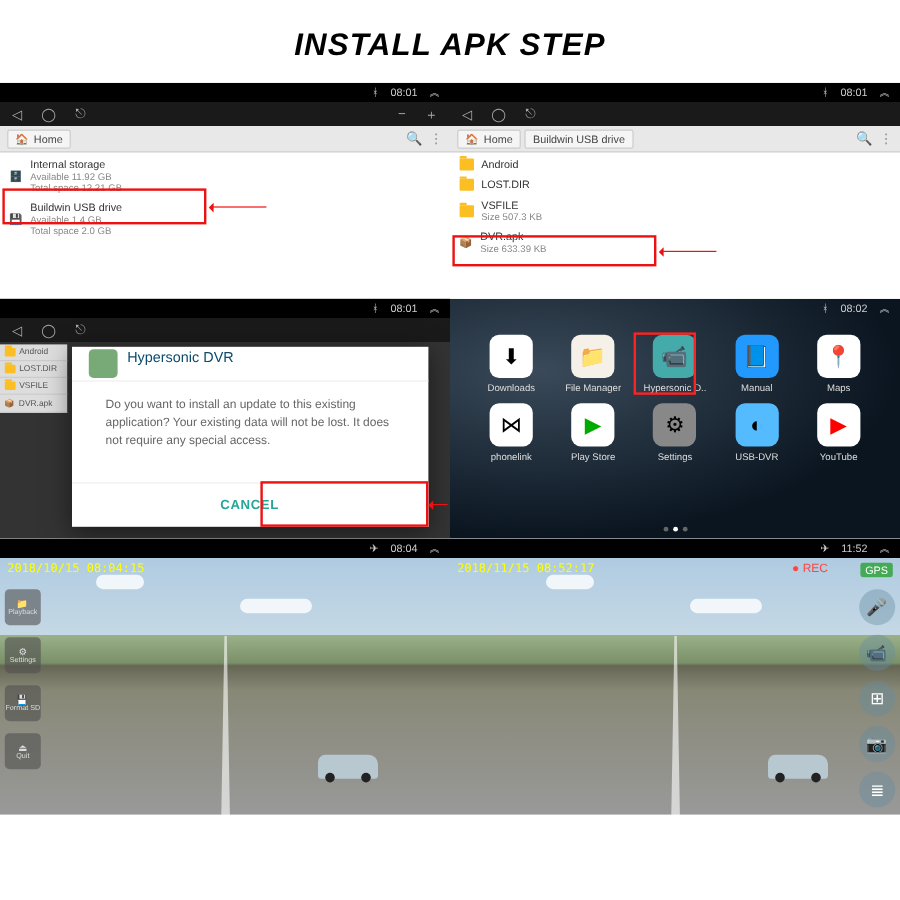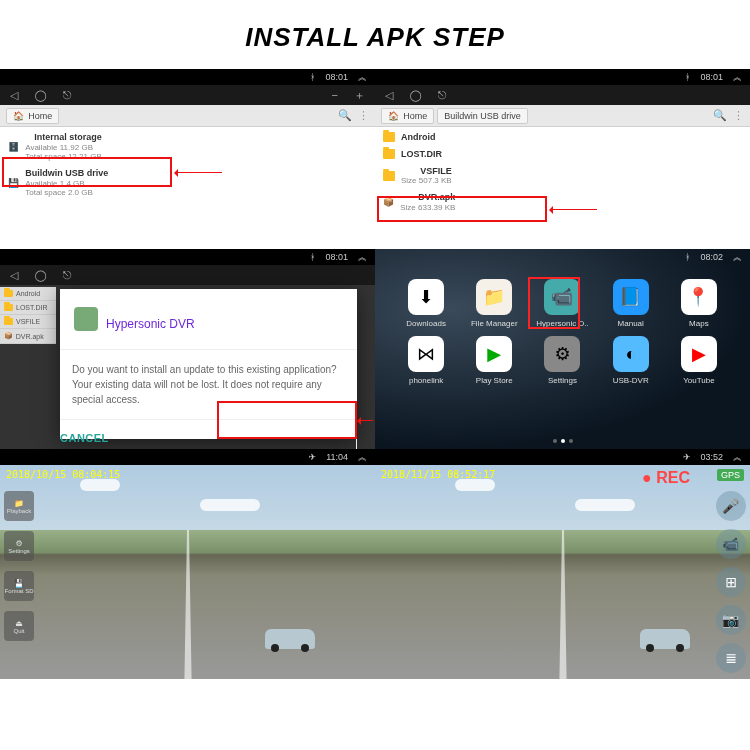--- a/index.html
+++ b/index.html
@@ -15,36 +15,36 @@
   .navbar .sp { flex: 1; }
 
   .crumbrow { height: 22px; background: #e8e8e8; display: flex; align-items: center; padding: 0 6px; font-size: 9px; color: #444; border-bottom: 1px solid #d0d0d0; }
   .crumbrow .crumb { display: flex; align-items: center; gap: 4px; padding: 2px 6px; background: #f5f5f5; border: 1px solid #ccc; border-radius: 2px; margin-right: 3px;}
   .crumbrow .tools { margin-left: auto; display:flex; gap:6px; color:#888; font-size:11px;}
   .folder-ico { width: 12px; height: 10px; background: #fbbf24; border-radius: 1px; position: relative; }
   .folder-ico::before { content:''; position:absolute; top:-2px; left:0; width:6px; height:2px; background:#fbbf24; border-radius:1px 1px 0 0;}
 
   .flist { padding: 2px 0; }
   .frow { display: flex; align-items: center; padding: 3px 8px; font-size: 9px; color: #333; position: relative; }
-  .frow .fname { font-weight: 700; text-align: right; }
+  .frow .fname { font-weight: 400; }
   .frow .fsub { color: #888; font-size: 8px; }
   .frow .finfo { display:flex; flex-direction:column; margin-left:6px; line-height:1.2;}
 
   .hi-box { position: absolute; border: 2px solid #e11; pointer-events: none; }
   .arrow { position: absolute; height: 1px; background: #e11; }
   .arrow::before { content:''; position:absolute; left:-6px; top:-3px; border:4px solid transparent; border-right-color:#e11; }
 
   
   .dialogback { background:#333; }
   .dialog { position:absolute; top:40px; left:60px; right:18px; bottom:10px; background:#fff; box-shadow:0 4px 20px rgba(0,0,0,.5); display:flex; flex-direction:column; }
-  .dialog .dh { display:flex; align-items:flex-end; gap:8px; padding:18px 14px; font-size:12px; color:#6d28d9; border-bottom:1px solid #eee;}
+  .dialog .dh { display:flex; align-items:flex-start; gap:8px; padding:2px 14px; font-size:12px; color:#0c4a6e; border-bottom:1px solid #eee;}
   .dialog .dh .dico { width:24px; height:24px; background:#7a7; border-radius:4px;}
-  .dialog .dbody { padding:12px 12px; font-size:10px; color:#666; line-height:1.5; flex:1;}
+  .dialog .dbody { padding:12px 28px; font-size:10px; color:#666; line-height:1.5; flex:1;}
   .dialog .dact { display:flex; border-top:1px solid #eee; }
-  .dialog .dact div { flex:1; padding:12px 0; font-size:11px; color:#26a69a; font-weight:600; letter-spacing:.5px;}
+  .dialog .dact div { flex:1; text-align:center; padding:12px 0; font-size:11px; color:#26a69a; font-weight:600; letter-spacing:.5px;}
   .dialog .dact .sep { width:1px; flex:0 0 1px; background:#eee; padding:0;}
 
   .faded-list { position:absolute; top:38px; left:0; width:56px; background:#ddd; font-size:7px; color:#555;}
   .faded-list .r { padding:3px 4px; border-bottom:1px solid #ccc; display:flex; align-items:center; gap:3px;}
   .faded-list .folder-ico{ width:9px; height:7px;}
 
   
   .launcher { background: radial-gradient(ellipse at 20% 30%, #3a4a5a, #0a1520 70%); height:100%; position:relative;}
   .app-grid { display:grid; grid-template-columns:repeat(5,1fr); gap:8px 6px; padding:30px 20px 10px;}
   .app { display:flex; flex-direction:column; align-items:center; gap:4px;}
@@ -56,21 +56,21 @@
 
   
   .road-bg { position:absolute; inset:0; background:linear-gradient(180deg,#aac8e0 0%,#c5d8e5 35%,#9ab088 35%,#7a9068 45%,#665 46%,#887 55%,#999 100%); }
   .road-bg::after{ content:''; position:absolute; left:50%; top:35%; bottom:0; width:2px; background:#fff; transform:translateX(-50%) perspective(100px) rotateX(60deg); transform-origin:top; opacity:.6;}
   .cloud{ position:absolute; width:40px; height:12px; background:#fff; border-radius:20px; opacity:.8;}
   .ts { position:absolute; top:20px; left:6px; font-size:10px; color:#ff0; font-family:monospace;}
   .sidebar-l{ position:absolute; left:4px; top:42px; display:flex; flex-direction:column; gap:10px;}
   .sidebar-l .sbtn{ width:30px; height:30px; background:rgba(80,80,80,.6); border-radius:4px; display:flex; align-items:center; justify-content:center; color:#ddd; font-size:8px; flex-direction:column;}
   .sidebar-r{ position:absolute; right:4px; top:42px; display:flex; flex-direction:column; gap:8px;}
   .sidebar-r .cbtn{ width:30px; height:30px; background:rgba(100,140,160,.4); border-radius:50%; display:flex; align-items:center; justify-content:center; color:#fff; font-size:14px;}
-  .rec-badge{ position:absolute; top:20px; right:60px; color:#f44; font-size:16px; font-weight:bold;}
+  .rec-badge{ position:absolute; top:20px; right:60px; color:#f44; font-size:10px; font-weight:normal;}
   .gps-badge{ position:absolute; top:20px; right:6px; background:#4a5; color:#fff; font-size:9px; padding:1px 4px; border-radius:2px;}
   .car{ position:absolute; bottom:30px; right:60px; width:50px; height:20px; background:#b8c8d0; border-radius:6px 8px 3px 3px;}
   .car::before{content:'';position:absolute;bottom:-3px;left:6px;width:8px;height:8px;background:#222;border-radius:50%;}
   .car::after{content:'';position:absolute;bottom:-3px;right:6px;width:8px;height:8px;background:#222;border-radius:50%;}
 </style>
 </head>
 <body>
 
 <div class="title">INSTALL APK STEP</div>
 
@@ -281,42 +281,42 @@
 
   <div class="panel">
     <div class="road-bg">
         <div class="cloud" style="top:30px;left:80px"></div>
         <div class="cloud" style="top:50px;left:200px;width:60px"></div>
         <div class="car"></div>
       </div>
     <div class="statusbar" style="position:absolute;top:0;left:0;right:0">
         <span class="sp"></span>
         <span>✈</span>
-        <span>11:04</span>
+        <span>08:04</span>
         <span>︽</span>
       </div>
     <div class="ts">2018/10/15 08:04:15</div>
     <div class="sidebar-l">
       <div class="sbtn">📁<span style="font-size:6px">Playback</span></div>
       <div class="sbtn">⚙<span style="font-size:6px">Settings</span></div>
       <div class="sbtn">💾<span style="font-size:6px">Format SD</span></div>
       <div class="sbtn">⏏<span style="font-size:6px">Quit</span></div>
     </div>
   </div>
 
   <div class="panel">
     <div class="road-bg">
         <div class="cloud" style="top:30px;left:80px"></div>
         <div class="cloud" style="top:50px;left:200px;width:60px"></div>
         <div class="car"></div>
       </div>
     <div class="statusbar" style="position:absolute;top:0;left:0;right:0">
         <span class="sp"></span>
         <span>✈</span>
-        <span>03:52</span>
+        <span>11:52</span>
         <span>︽</span>
       </div>
     <div class="ts">2018/11/15 08:52:17</div>
     <div class="gps-badge">GPS</div>
     <div class="rec-badge">● REC</div>
     <div class="sidebar-r">
       <div class="cbtn">🎤</div>
       <div class="cbtn">📹</div>
       <div class="cbtn">⊞</div>
       <div class="cbtn">📷</div>

